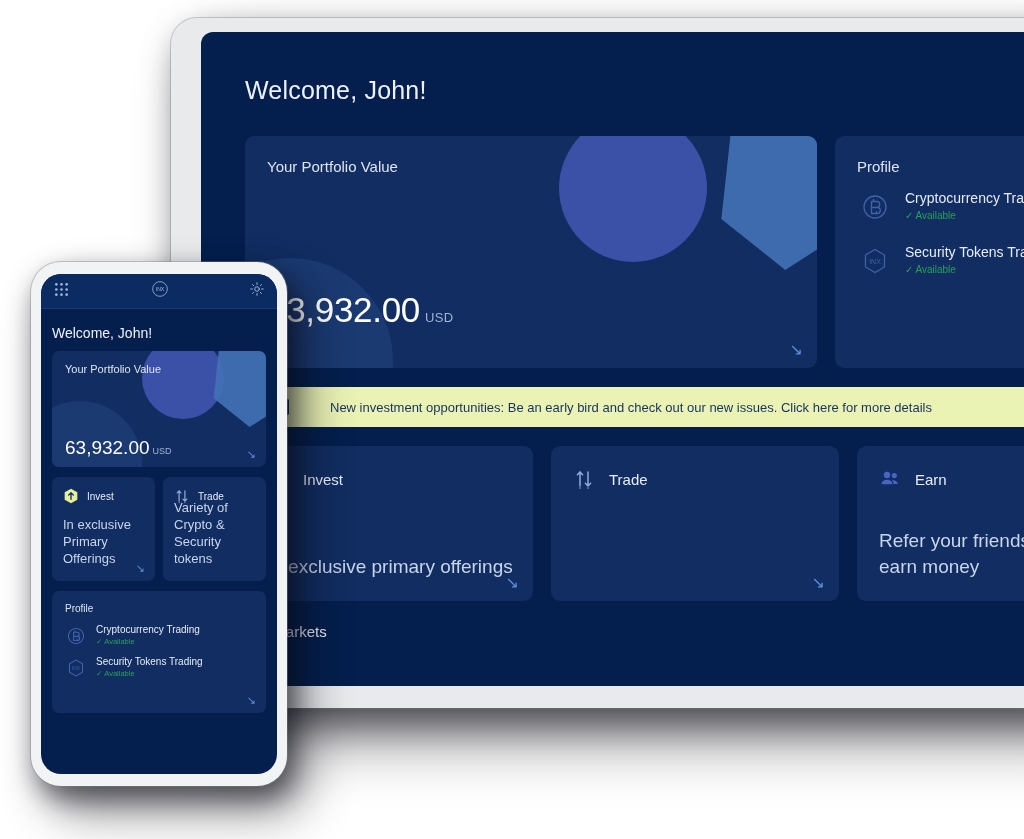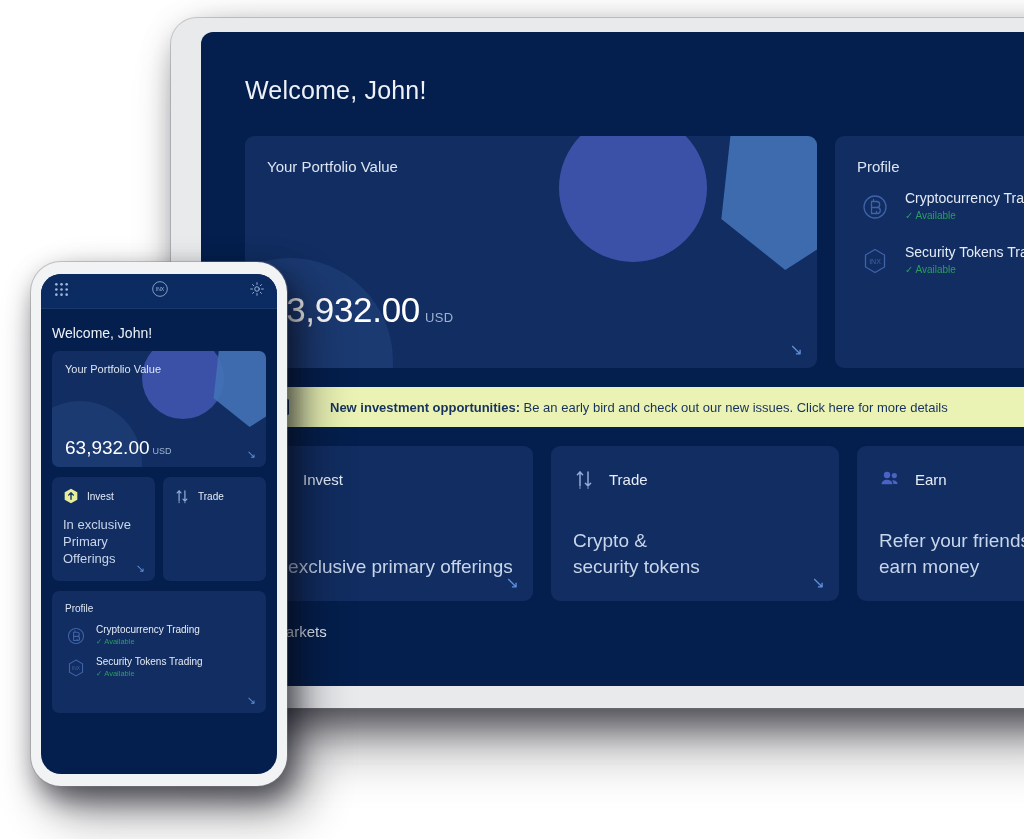--- a/index.html
+++ b/index.html
@@ -171,21 +171,21 @@
     left: 18px; top: 50%;
     transform: translateY(-50%);
     width: 26px; height: 29px;
     color: #0d2a57;
   }
   .banner-text {
     font-size: 13px;
     color: #16325f;
     padding-left: 63px;
   }
-  .banner-text b { font-weight: 700; padding-left: 22px; }
+  .banner-text b { font-weight: 400; padding-left: 22px; }
 
   
   .desk-row2 {
     display: flex;
     gap: 18px;
     margin-top: 19px;
   }
   .tile {
     width: 288px;
     height: 155px;
@@ -412,22 +412,20 @@
             <span class="tile-ic">
               <svg viewBox="0 0 22 22" width="22" height="22" stroke="#93abd8" stroke-width="1.5" fill="none" stroke-linecap="round">
                 <path d="M7 18V4M7 4L4.4 6.8M7 4l2.6 2.8"></path>
                 <path d="M15 4v14M15 18l-2.6-2.8M15 18l2.6-2.8"></path>
                 <circle cx="7" cy="20" r=".8" fill="#93abd8" stroke="none"></circle>
                 <circle cx="15" cy="20" r=".8" fill="#93abd8" stroke="none"></circle>
               </svg>
             </span>
             <span class="tile-title">Trade</span>
           </div>
-          <div class="tile-desc" style="white-space:pre-line;">Crypto &amp;
-security tokens</div>
           <div class="arrow-br">↘</div>
         </div>
 
         <div class="card tile">
           <div class="tile-head">
             <span class="tile-ic">
               <svg viewBox="0 0 22 22" width="22" height="22" fill="#4a63c4">
                 <circle cx="8" cy="7" r="3.2"></circle>
                 <circle cx="15.3" cy="7.6" r="2.6"></circle>
                 <path d="M2.6 16.2c0-2.8 2.4-4.5 5.4-4.5s5.4 1.7 5.4 4.5z"></path>
@@ -512,20 +510,21 @@
             <span class="ph-tile-ic">
               <svg viewBox="0 0 22 22" width="16" height="16" stroke="#93abd8" stroke-width="1.7" fill="none" stroke-linecap="round">
                 <path d="M7 18V4M7 4L4.4 6.8M7 4l2.6 2.8"></path>
                 <path d="M15 4v14M15 18l-2.6-2.8M15 18l2.6-2.8"></path>
                 <circle cx="7" cy="20" r=".9" fill="#93abd8" stroke="none"></circle>
                 <circle cx="15" cy="20" r=".9" fill="#93abd8" stroke="none"></circle>
               </svg>
             </span>
             <span class="ph-tile-title">Trade</span>
           </div>
+          <div class="ph-tile-desc">Variety of Crypto &amp; Security tokens</div>
         </div>
       </div>
 
       <div class="ph-profile">
         <div class="ph-profile-title">Profile</div>
 
         <div class="ph-profile-item">
           <span class="ph-profile-ic">
             <svg viewBox="0 0 32 32" width="22" height="22" fill="none" stroke="currentColor" stroke-width="1.6">
               <circle cx="16" cy="16" r="11"></circle>

